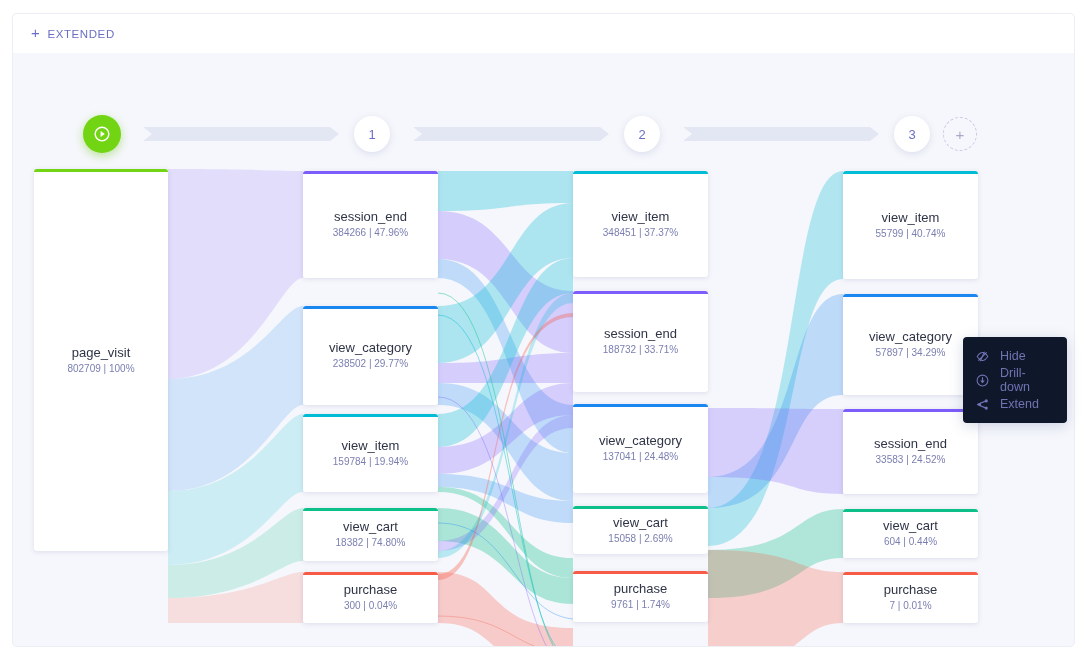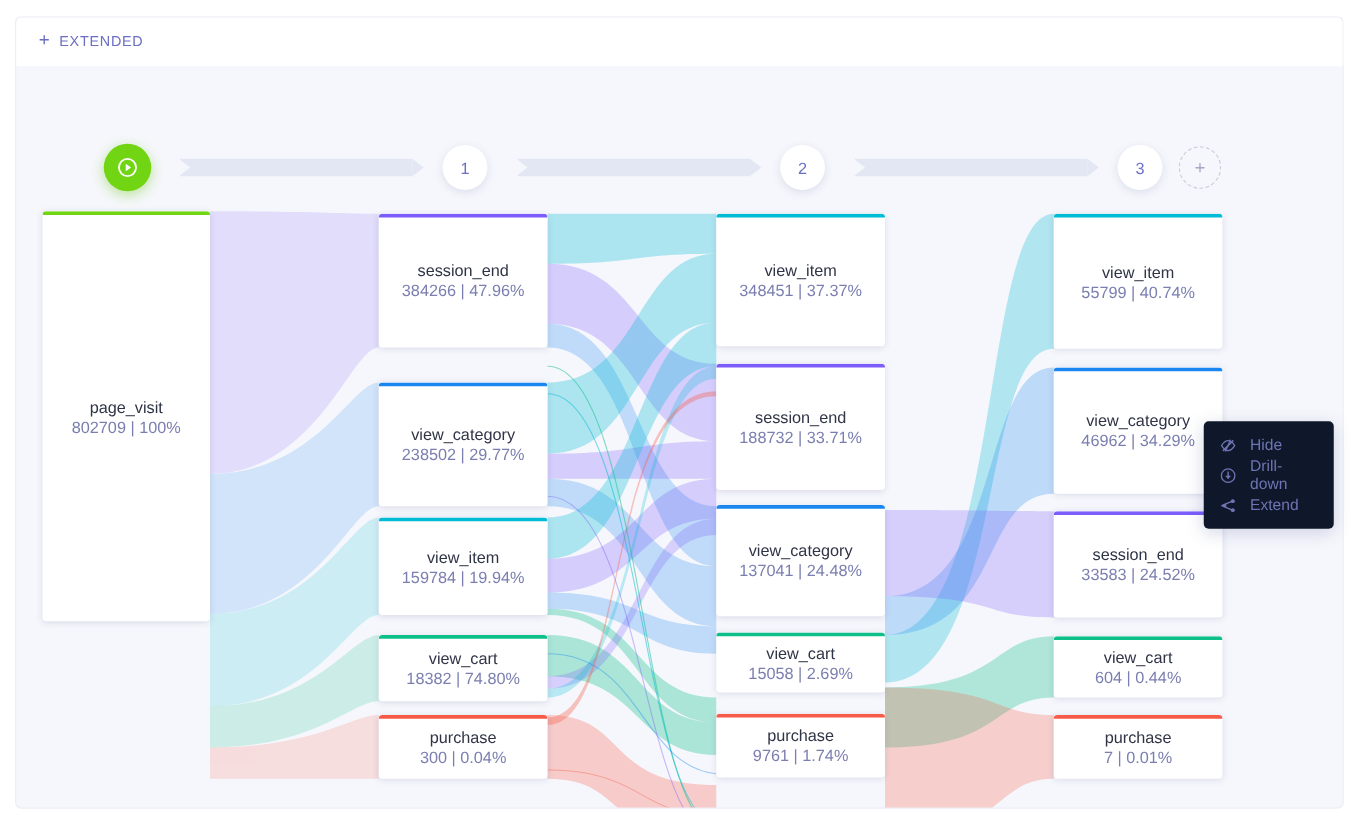--- a/index.html
+++ b/index.html
@@ -147,21 +147,21 @@
     height: 3px;
     background: var(--accent);
   }
   .node-label {
     font-size: 13px;
     color: #2f3446;
     line-height: 17px;
     white-space: nowrap;
   }
   .node-stats {
-    font-size: 13px;
+    font-size: 10px;
     color: #7a7fb0;
     line-height: 16px;
     white-space: nowrap;
   }
 
   
   .ctx-menu {
     position: absolute;
     left: 963px; top: 337px;
     width: 104px;
@@ -282,21 +282,21 @@
           <path d="M695,424 C790,424 770,241 830,241 L830,342 C770,342 790,455 695,455 Z" fill="#1a86f0" opacity="0.26"></path>
 
           <path d="M695,355 C790,355 770,356 830,356 L830,441 C770,441 790,424 695,424 Z" fill="#7c5cfa" opacity="0.26"></path>
 
           <path d="M695,497 C790,497 780,456 830,456 L830,505 C780,505 790,545 695,545 Z" fill="#0dc08a" opacity="0.30"></path>
 
           <path d="M695,497 C790,497 780,519 830,519 L830,570 C780,570 790,620 695,613 Z" fill="#f75b47" opacity="0.26"></path>
         </g>
       </svg>
 
-      <div class="node" style="--accent:#72d513; left:21px; top:116px; width:134px; height:328px;">
+      <div class="node" style="--accent:#72d513; left:21px; top:116px; width:134px; height:382px;">
         <div class="node-label">page_visit</div>
         <div class="node-stats">802709 | 100%</div>
       </div>
 
       <div class="node" style="--accent:#7c5cfa; left:290px; top:118px; width:135px; height:107px;">
         <div class="node-label">session_end</div>
         <div class="node-stats">384266 | 47.96%</div>
       </div>
       <div class="node" style="--accent:#1a86f0; left:290px; top:253px; width:135px; height:99px;">
         <div class="node-label">view_category</div>
@@ -335,21 +335,21 @@
         <div class="node-label">purchase</div>
         <div class="node-stats">9761 | 1.74%</div>
       </div>
 
       <div class="node" style="--accent:#00bcd4; left:830px; top:118px; width:135px; height:108px;">
         <div class="node-label">view_item</div>
         <div class="node-stats">55799 | 40.74%</div>
       </div>
       <div class="node" style="--accent:#1a86f0; left:830px; top:241px; width:135px; height:101px;">
         <div class="node-label">view_category</div>
-        <div class="node-stats">46962 | 34.29%</div>
+        <div class="node-stats">57897 | 34.29%</div>
       </div>
       <div class="node" style="--accent:#7c5cfa; left:830px; top:356px; width:135px; height:85px;">
         <div class="node-label">session_end</div>
         <div class="node-stats">33583 | 24.52%</div>
       </div>
       <div class="node" style="--accent:#0dc08a; left:830px; top:456px; width:135px; height:49px;">
         <div class="node-label">view_cart</div>
         <div class="node-stats">604 | 0.44%</div>
       </div>
       <div class="node" style="--accent:#f75b47; left:830px; top:519px; width:135px; height:51px;">

